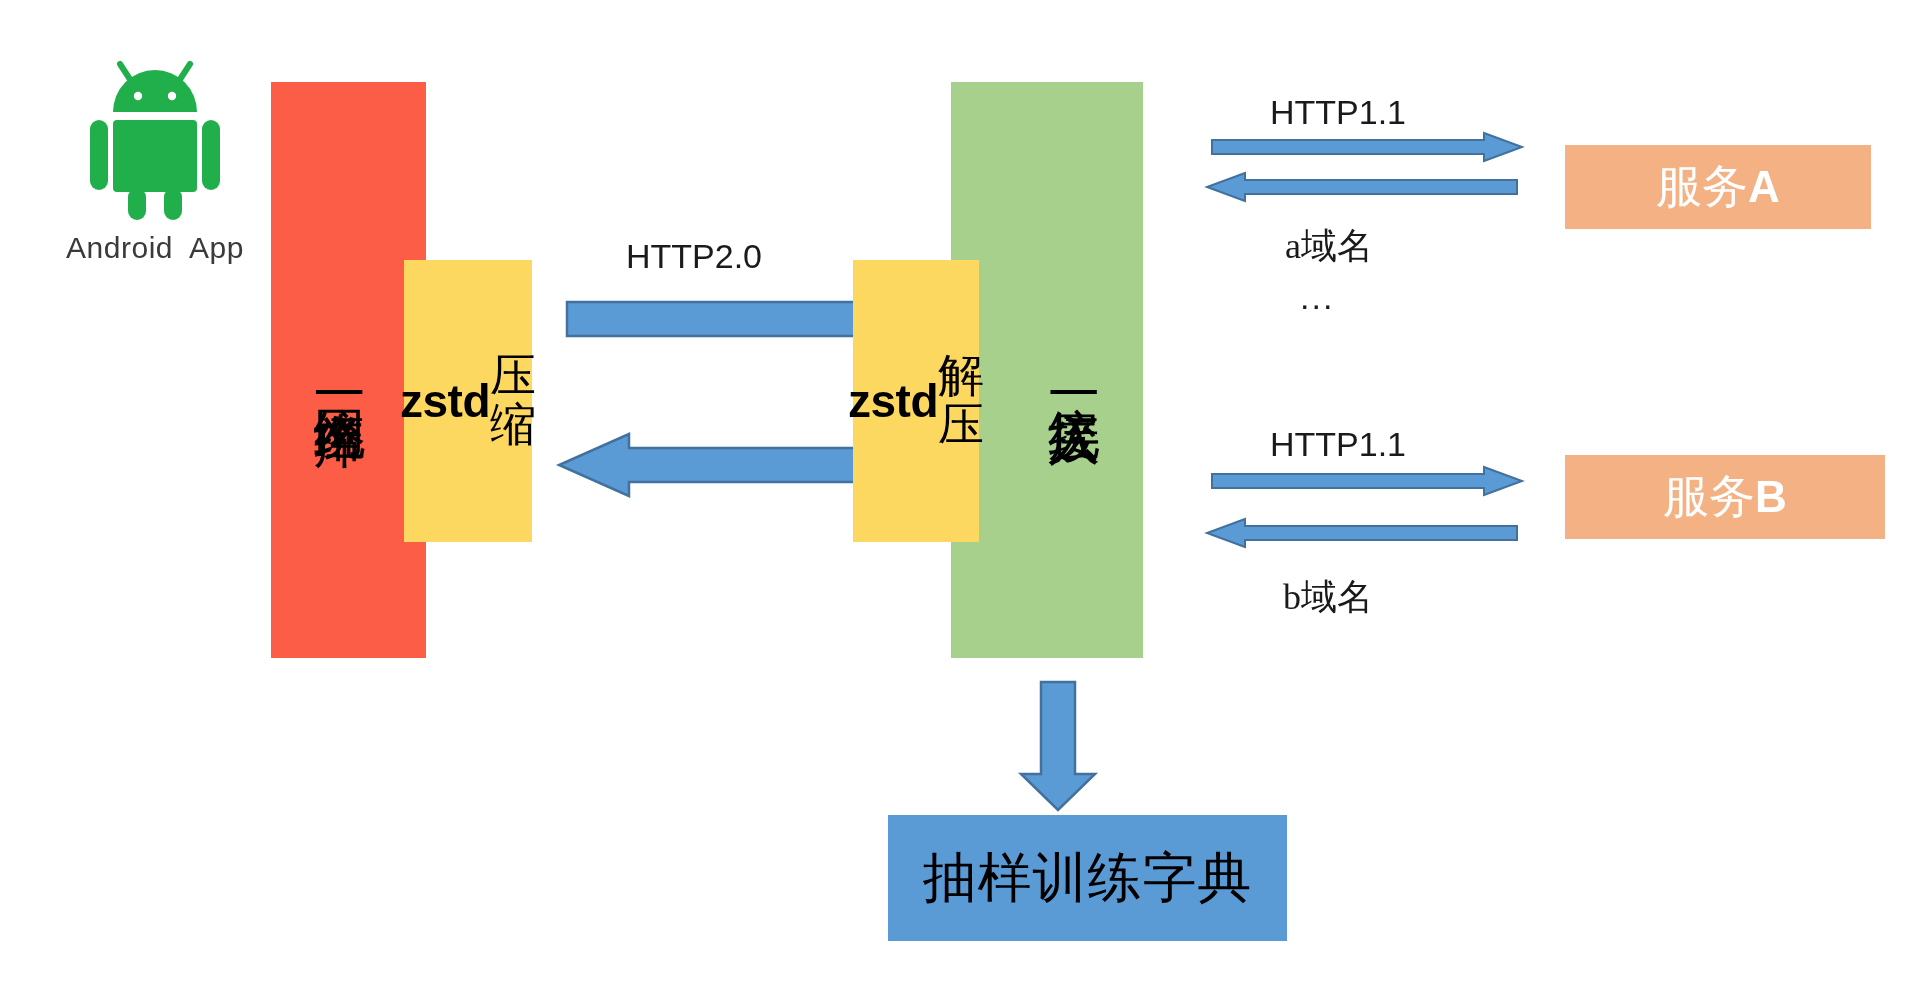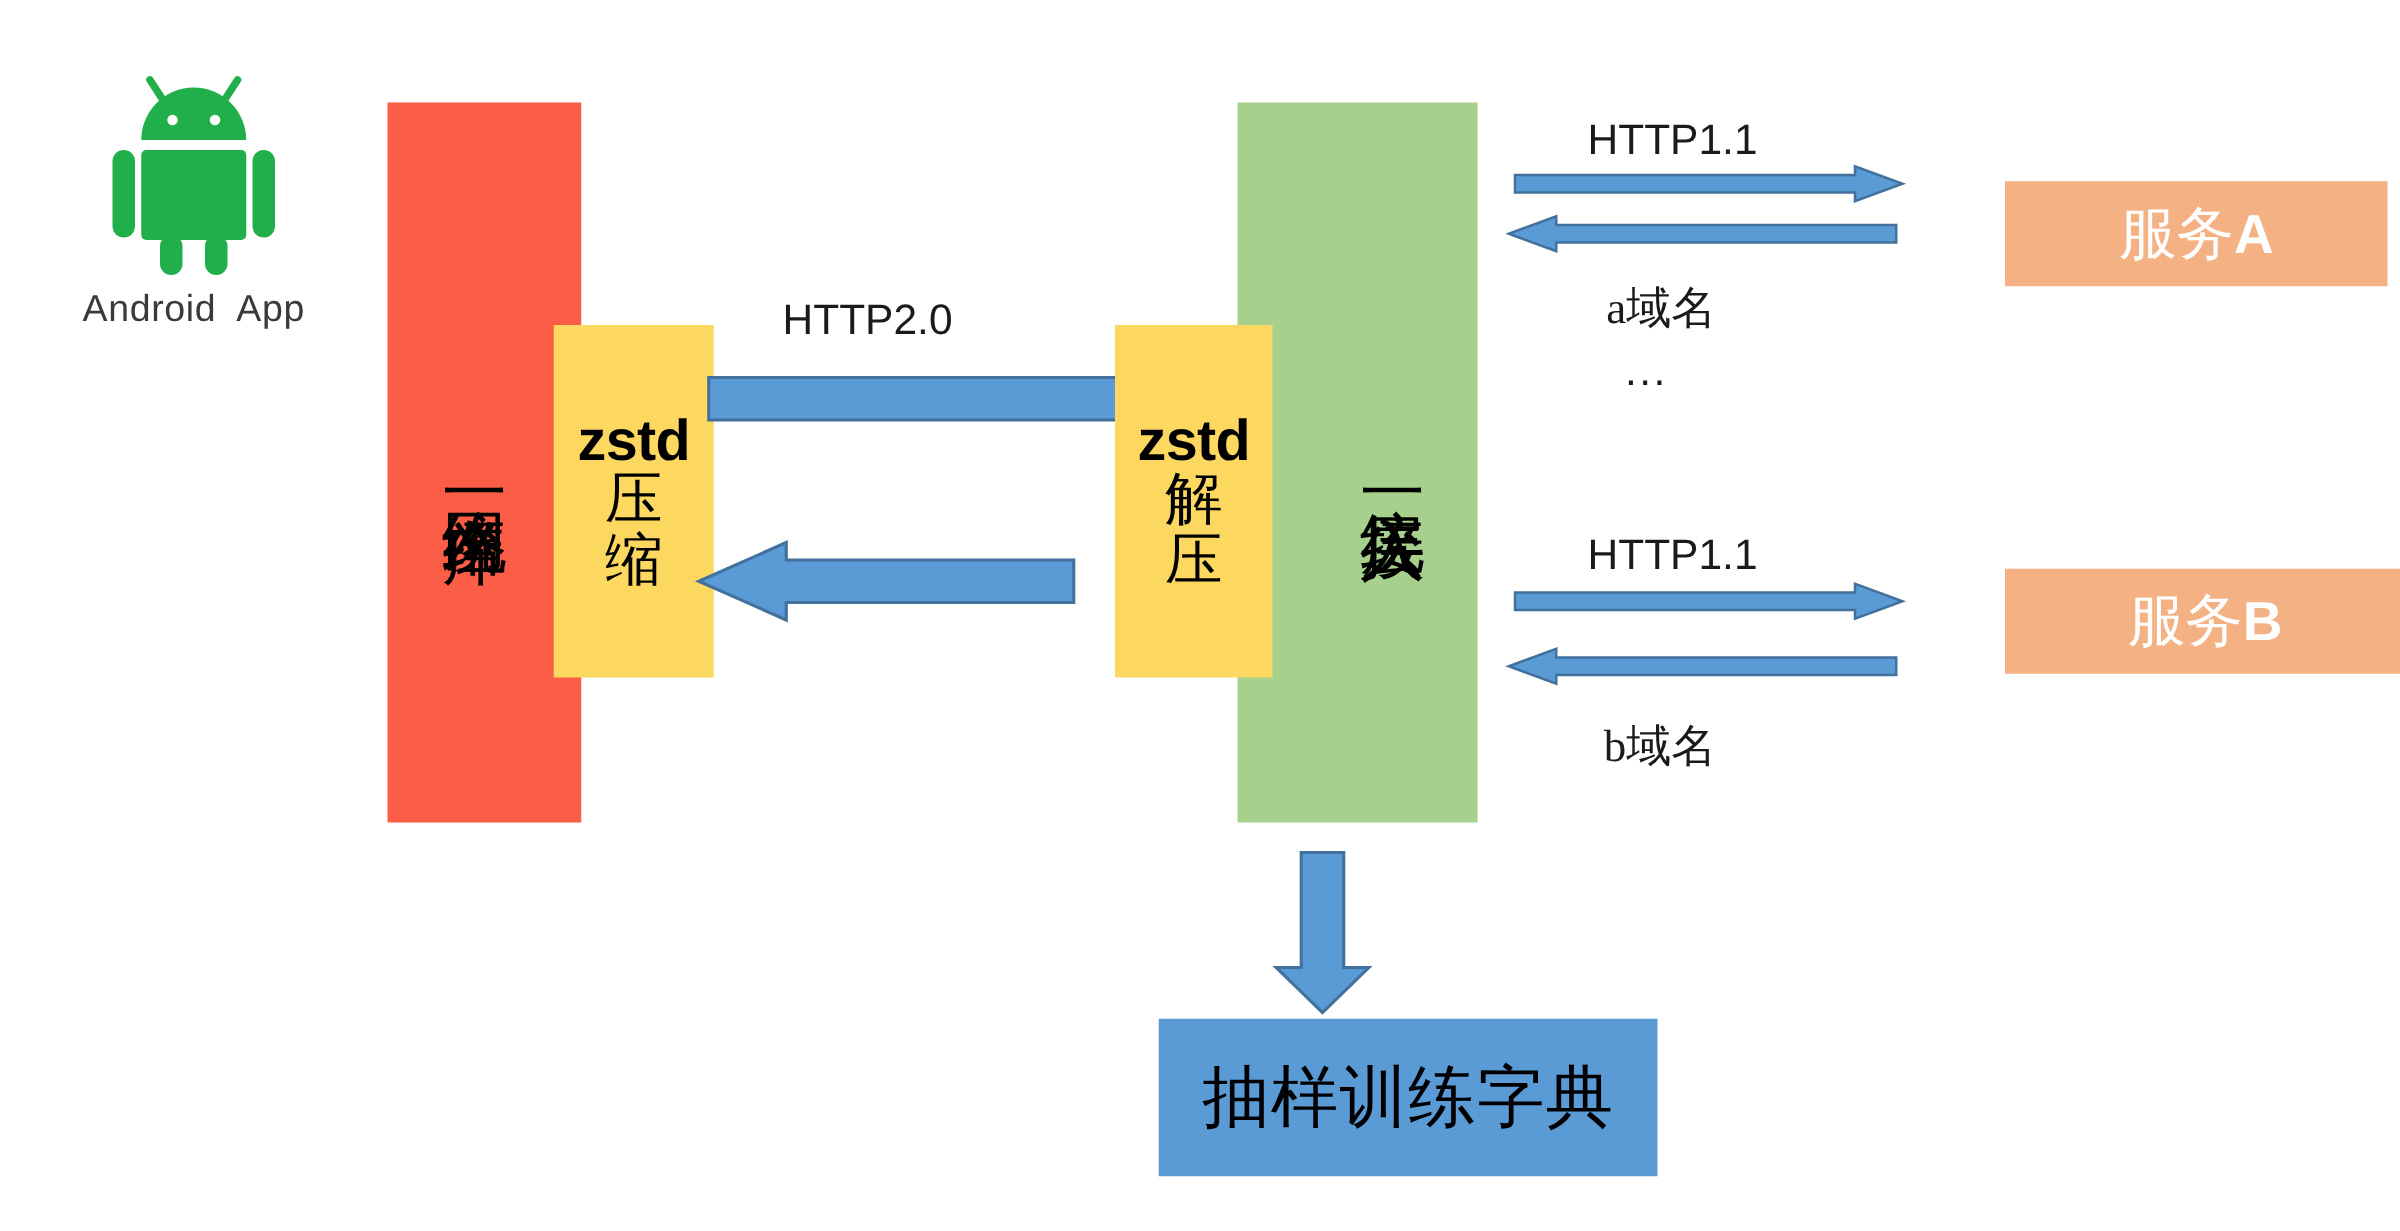--- a/index.html
+++ b/index.html
@@ -53,21 +53,20 @@
     border-radius: 1px;
   }
 
   
   .panel {
     position: absolute;
     box-sizing: border-box;
     display: flex;
     align-items: center;
     justify-content: center;
-    margin-left: 39px;
   }
   .panel-red   { background: #fc5d47; }
   .panel-green { background: #a8d08d; }
   .panel-yellow{ background: #fdd860; }
   .panel-orange{ background: #f4b183; }
   .panel-blue  { background: #5b9bd5; }
 
   
   .vtext {
     font-family: "Liberation Serif", "DejaVu Serif", serif;
@@ -76,21 +75,21 @@
     font-size: 52px;
     line-height: 1.02;
     color: #000000;
     letter-spacing: 2px;
     white-space: nowrap;
   }
 
   
   .zstd-inner {
     display: flex;
-    flex-direction: column;
+    flex-direction: row;
     align-items: center;
     justify-content: center;
     line-height: 1.0;
   }
   .zstd-word {
     font-family: "Liberation Sans", sans-serif;
     font-weight: bold;
     font-size: 46px;
     color: #000000;
     letter-spacing: -0.5px;

